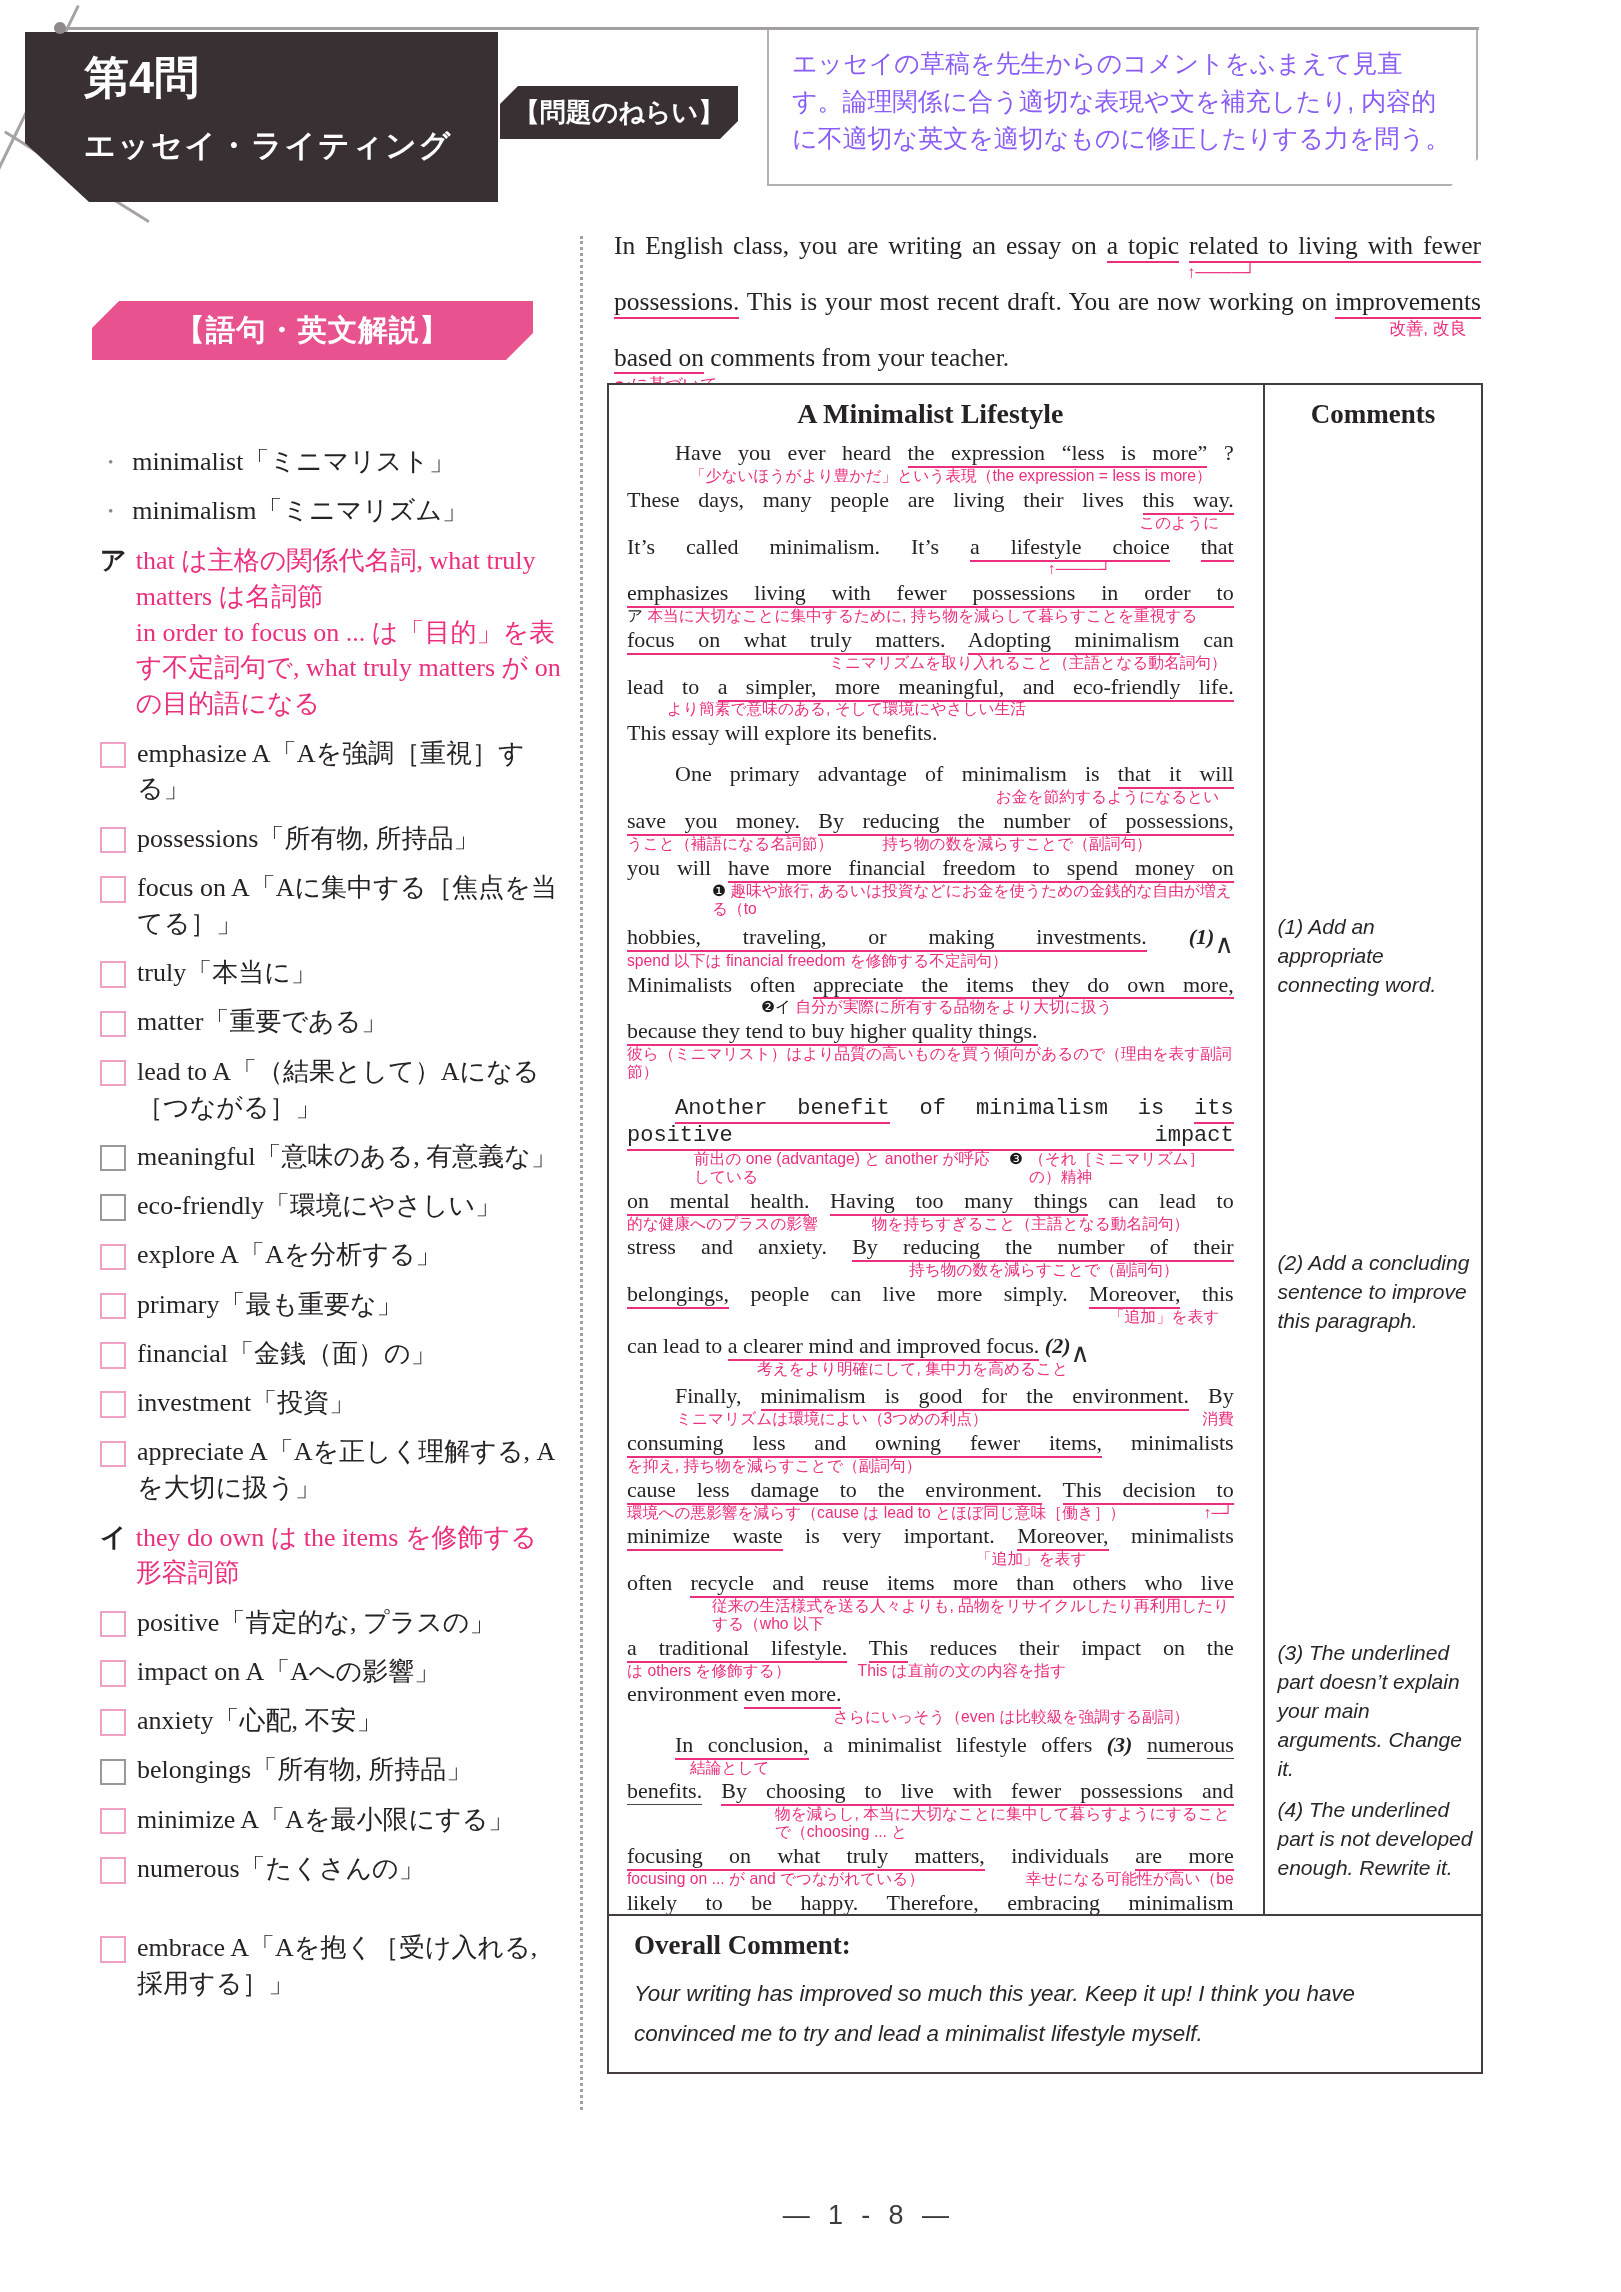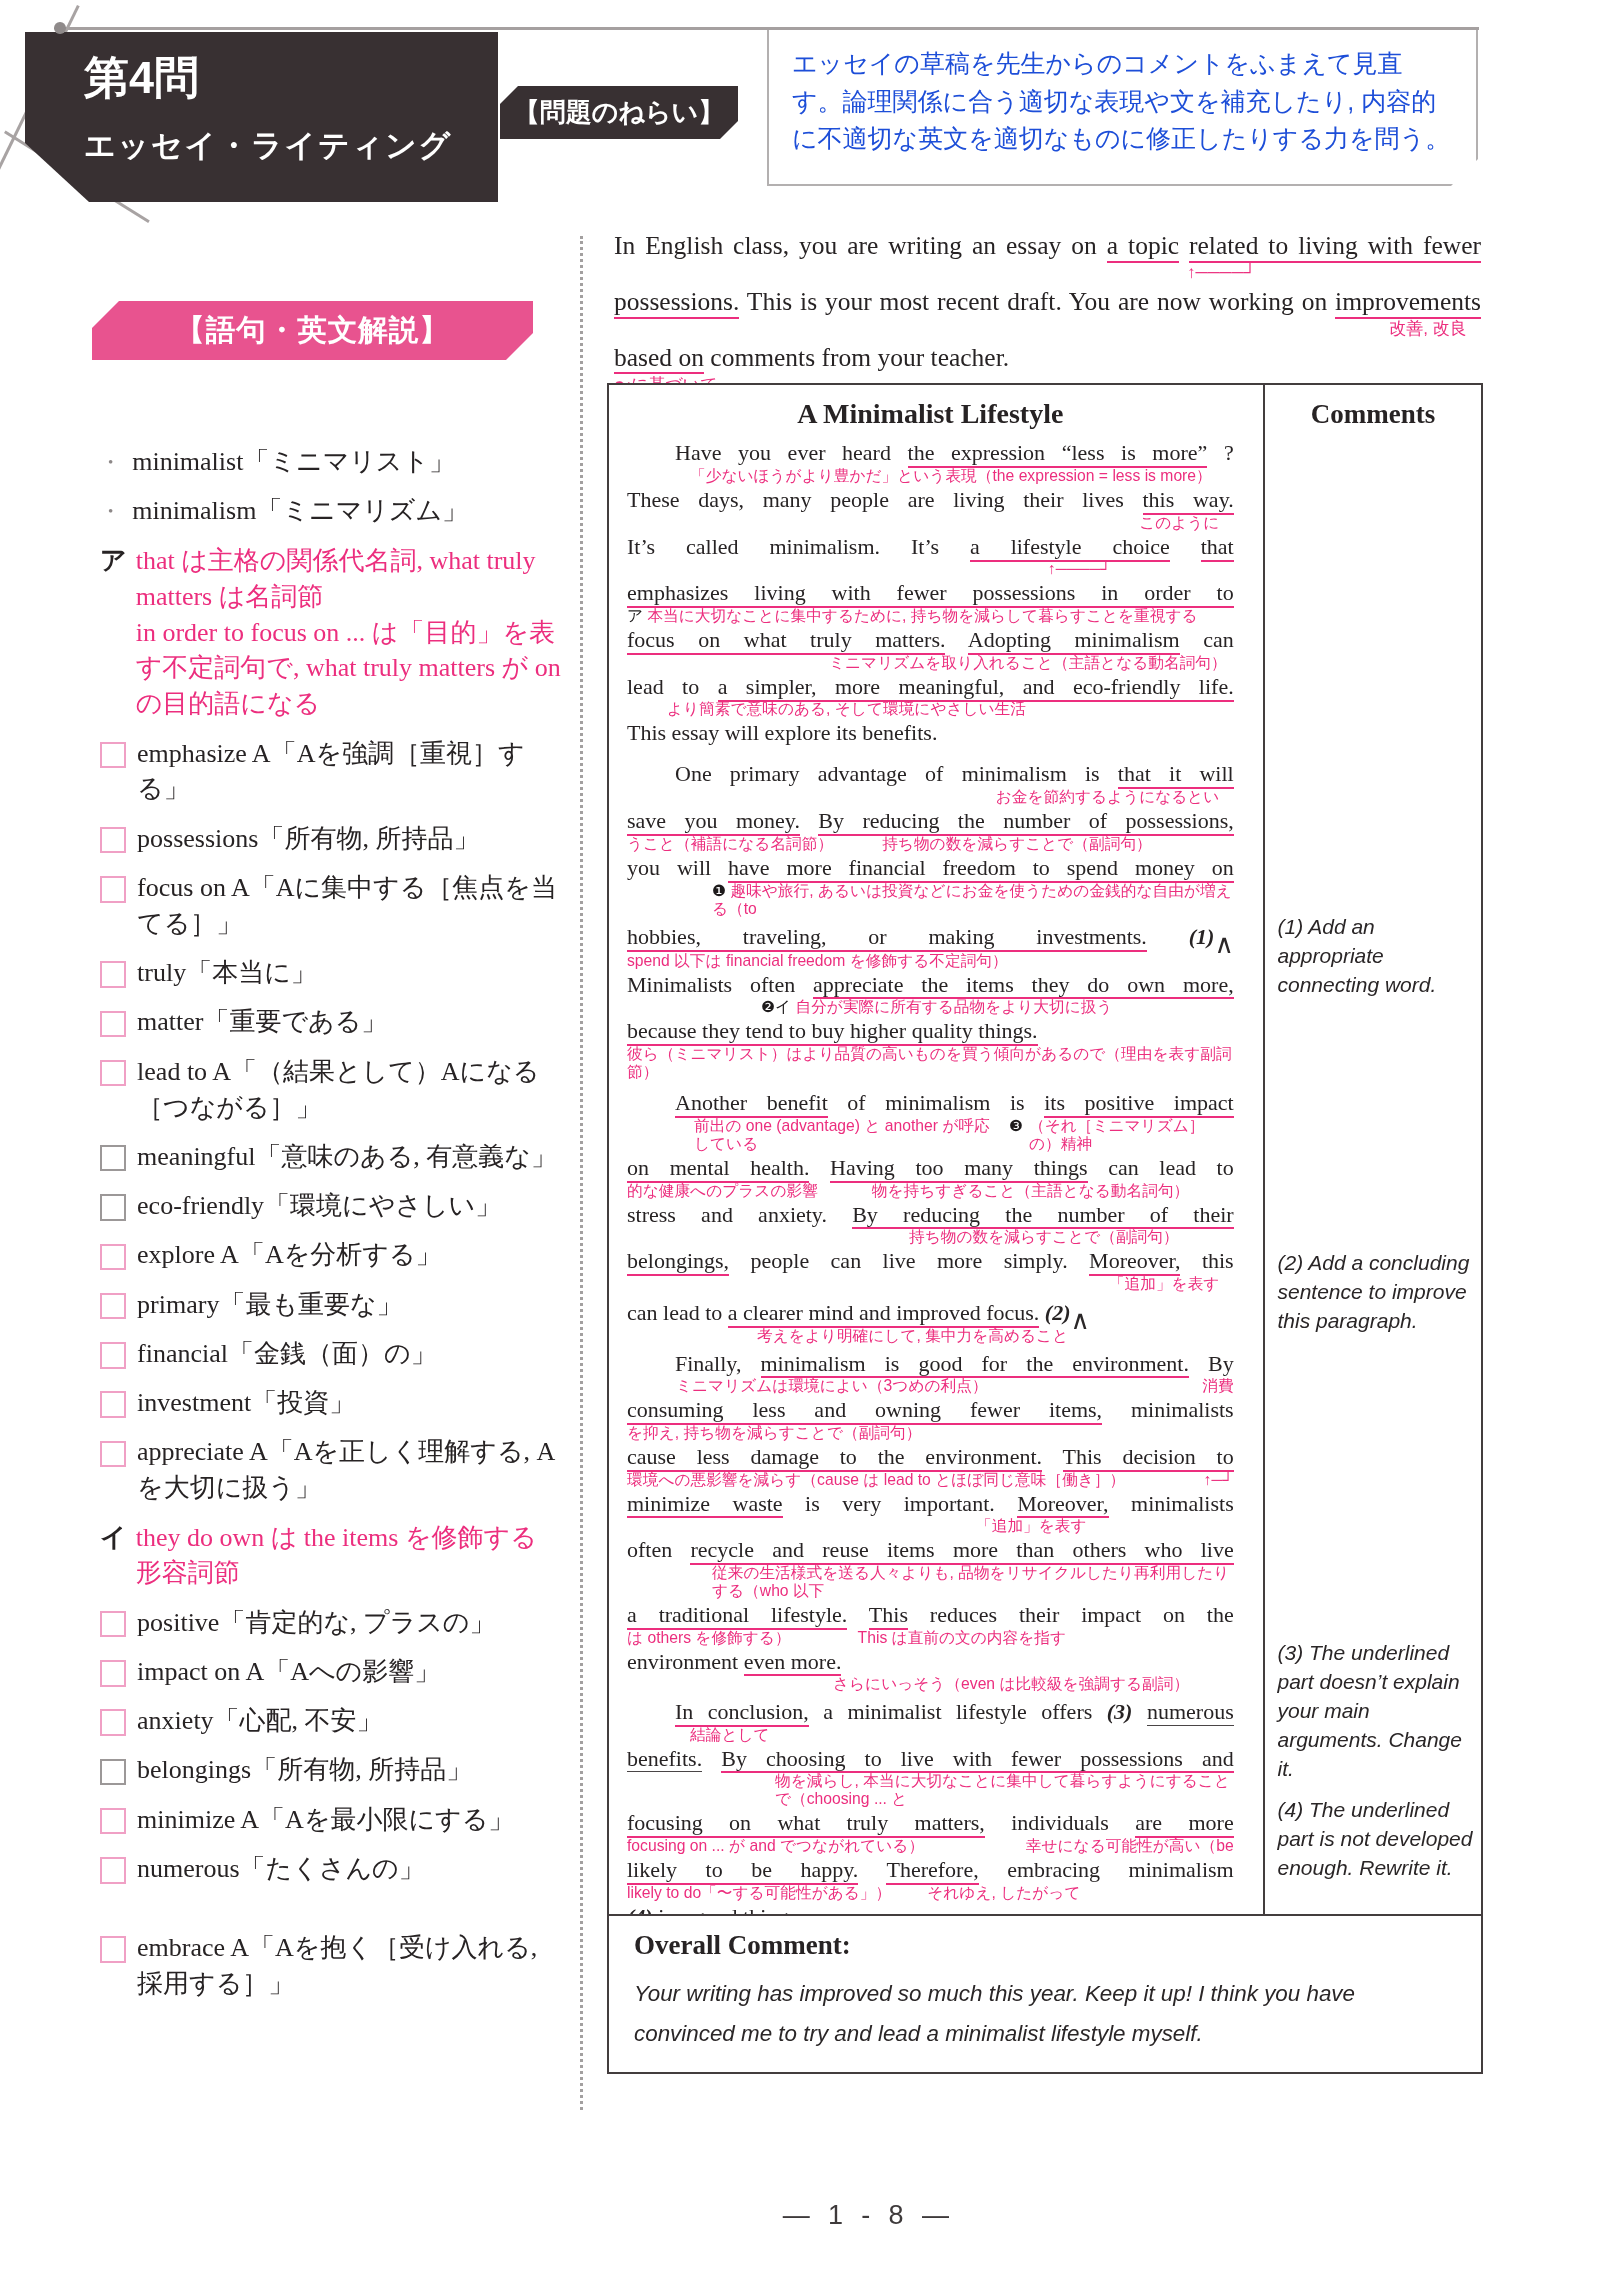--- a/index.html
+++ b/index.html
@@ -16,21 +16,21 @@
   .hdr-no{position:absolute;left:59px;top:16px;font-size:45px;font-weight:bold;color:#fff;
           font-family:"Liberation Sans","DejaVu Sans",sans-serif;}
   .hdr-title{position:absolute;left:59px;top:93px;font-size:31px;font-weight:bold;color:#fff;letter-spacing:1.8px;
           font-family:"Liberation Sans","DejaVu Sans",sans-serif;}
   .aimtag{position:absolute;left:500px;top:86px;width:238px;height:53px;background:var(--dark);z-index:2;
           clip-path:polygon(18px 0,100% 0,100% calc(100% - 18px),calc(100% - 18px) 100%,0 100%,0 18px);
           display:flex;align-items:center;justify-content:center;color:#fff;font-size:26px;font-weight:bold;
           font-family:"Liberation Sans","DejaVu Sans",sans-serif;}
   .aimbox{position:absolute;left:767px;top:27px;width:711px;height:159px;border:2.7px solid var(--bgray);background:#fff;
           clip-path:polygon(0 0,100% 0,100% calc(100% - 27px),calc(100% - 27px) 100%,0 100%);
-          box-sizing:border-box;padding:16px 23px;font-size:25px;line-height:1.5;color:#1d4ed8;
+          box-sizing:border-box;padding:16px 23px;font-size:25px;line-height:1.5;color:#8b5cf6;
           font-family:"Liberation Sans","DejaVu Sans",sans-serif;}
 
   
   .sdhdr{position:absolute;left:92px;top:301px;width:441px;height:59px;background:var(--pinkbox);
          clip-path:polygon(27px 0,100% 0,100% calc(100% - 27px),calc(100% - 27px) 100%,0 100%,0 27px);
          display:flex;align-items:center;justify-content:center;color:#fff;font-size:29.6px;font-weight:bold;
          letter-spacing:0.9px;font-family:"Liberation Sans","DejaVu Sans",sans-serif;}
   .vocab{position:absolute;left:100px;top:444px;width:462px;}
   .vitem{display:flex;gap:10.7px;margin-bottom:13.4px;font-size:26px;line-height:1.38;}
   .vitem.gap{margin-top:43px;}
@@ -282,21 +282,21 @@
           <div class="eline"><span class="s-u">save you money.</span><span class="s-p"> </span><span class="s-u">By reducing the number of possessions,</span></div>
           <div class="ann"><span class="a-m">うこと（補語になる名詞節）</span><span class="a-m" style="margin-left: 49px;">持ち物の数を減らすことで（副詞句）</span></div>
           <div class="eline"><span class="s-p">you will </span><span class="s-u">have more financial freedom to spend money on</span></div>
           <div class="ann" style="padding-left: 85px;"><span class="a-k">❶ </span><span class="a-m">趣味や旅行, あるいは投資などにお金を使うための金銭的な自由が増える（to</span></div>
           <div class="eline"><span class="s-u">hobbies, traveling, or making investments.</span><span class="s-p">  </span><span class="s-n">(1)</span><span class="s-c"> ∧</span></div>
           <div class="ann"><span class="a-m">spend 以下は financial freedom を修飾する不定詞句）</span></div>
           <div class="eline"><span class="s-p">Minimalists often </span><span class="s-u">appreciate the items they do own more,</span></div>
           <div class="ann" style="padding-left: 134px;"><span class="a-k">❷イ </span><span class="a-m">自分が実際に所有する品物をより大切に扱う</span></div>
           <div class="eline nj"><span class="s-u">because they tend to buy higher quality things.</span></div>
           <div class="ann"><span class="a-m">彼ら（ミニマリスト）はより品質の高いものを買う傾向があるので（理由を表す副詞節）</span></div>
-          <div class="eline ind" style="margin-top: 9px;"><span class="s-u">Another benefit</span><span class="s-p"> of minimalism is </span><span class="s-u">its positive impact</span></div>
+          <div class="eline ind" style="margin-top: 15px; font-family: Liberation Mono, monospace;"><span class="s-u">Another benefit</span><span class="s-p"> of minimalism is </span><span class="s-u">its positive impact</span></div>
           <div class="ann flexr" style="padding-left: 67px;">
             <span class="a-m">前出の one (advantage) と another が呼応している</span>
             <span class="a-k mla">❸ </span>
             <span class="a-m">（それ［ミニマリズム］の）精神</span>
           </div>
           <div class="eline"><span class="s-u">on mental health.</span><span class="s-p"> </span><span class="s-u">Having too many things</span><span class="s-p"> can lead to</span></div>
           <div class="ann"><span class="a-m">的な健康へのプラスの影響</span><span class="a-m" style="margin-left: 54px;">物を持ちすぎること（主語となる動名詞句）</span></div>
           <div class="eline"><span class="s-p">stress and anxiety. </span><span class="s-u">By reducing the number of their</span></div>
           <div class="ann" style="padding-left: 282px;"><span class="a-m">持ち物の数を減らすことで（副詞句）</span></div>
           <div class="eline"><span class="s-u">belongings,</span><span class="s-p"> people can live more simply. </span><span class="s-u">Moreover,</span><span class="s-p"> this</span></div>

